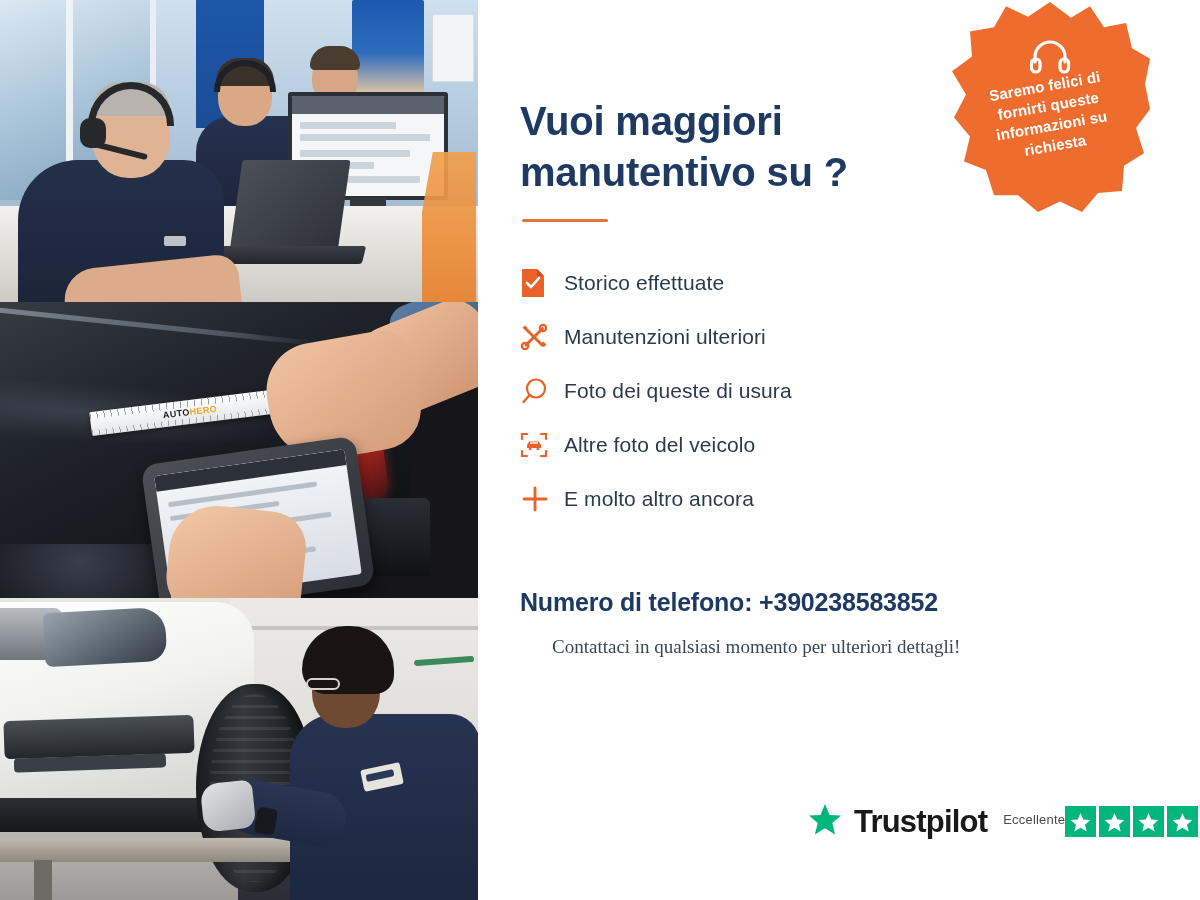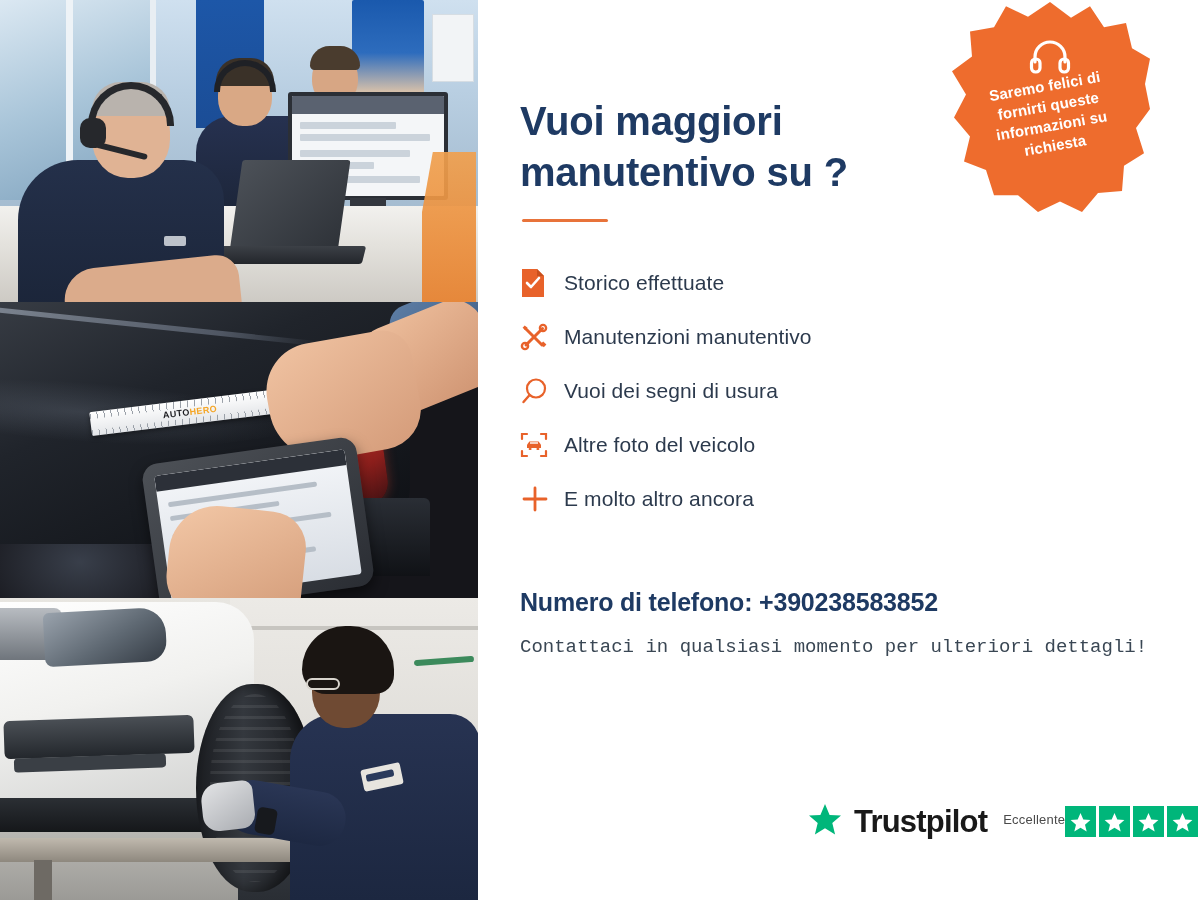--- a/index.html
+++ b/index.html
@@ -445,21 +445,22 @@
     color: #1e3a63;
     letter-spacing: -0.2px;
     font-family: "Liberation Sans", sans-serif;
   }
   .contact-copy {
     margin-top: 15px;
     font-size: 19px;
     line-height: 1.62;
     color: #3a4754;
     max-width: 620px;
-    font-family: Liberation Mono, monospace;
+    font-family: Liberation Serif, serif;
+    margin-left: 32px;
   }
   .contact-copy div { white-space: nowrap; }
 
   
   .badge {
     position: absolute;
     left: 472px;
     top: 2px;
     width: 200px;
     height: 210px;
@@ -702,31 +703,31 @@
             <g stroke="#e8622a" stroke-width="3" stroke-linecap="round" fill="none">
               <path d="M5.5 5.5 L22 22"></path>
               <path d="M22.5 5.5 L6 22"></path>
             </g>
             <path d="M3.4 3.2 l3.2 -0.2 l0.4 3.6 l-3.4 0.2 z" fill="#e8622a" transform="rotate(-45 5 5)"></path>
             <circle cx="23" cy="5" r="3.1" fill="none" stroke="#e8622a" stroke-width="2.4"></circle>
             <circle cx="5" cy="23" r="3.1" fill="none" stroke="#e8622a" stroke-width="2.4"></circle>
             <path d="M20.6 21 l2.6 -2.6 l3.2 3.2 l-2.6 2.6 z" fill="#e8622a"></path>
           </svg>
         </span>
-        <span class="feature-label">Manutenzioni manutentivo</span>
+        <span class="feature-label">Manutenzioni ulteriori</span>
       </li>
 
       <li class="feature-item">
         <span class="feature-icon">
           <svg width="28" height="28" viewBox="0 0 28 28" aria-hidden="true">
             <circle cx="16" cy="11.5" r="9" fill="none" stroke="#e8622a" stroke-width="2.2"></circle>
             <path d="M9.4 18.2 L3.5 25" stroke="#e8622a" stroke-width="2.4" stroke-linecap="round" fill="none"></path>
           </svg>
         </span>
-        <span class="feature-label">Vuoi dei segni di usura</span>
+        <span class="feature-label">Foto dei queste di usura</span>
       </li>
 
       <li class="feature-item">
         <span class="feature-icon">
           <svg width="28" height="28" viewBox="0 0 28 28" aria-hidden="true">
             <g stroke="#e8622a" stroke-width="2.2" fill="none" stroke-linecap="round">
               <path d="M2 8 V3 H7"></path>
               <path d="M21 3 H26 V8"></path>
               <path d="M26 20 V25 H21"></path>
               <path d="M7 25 H2 V20"></path>

